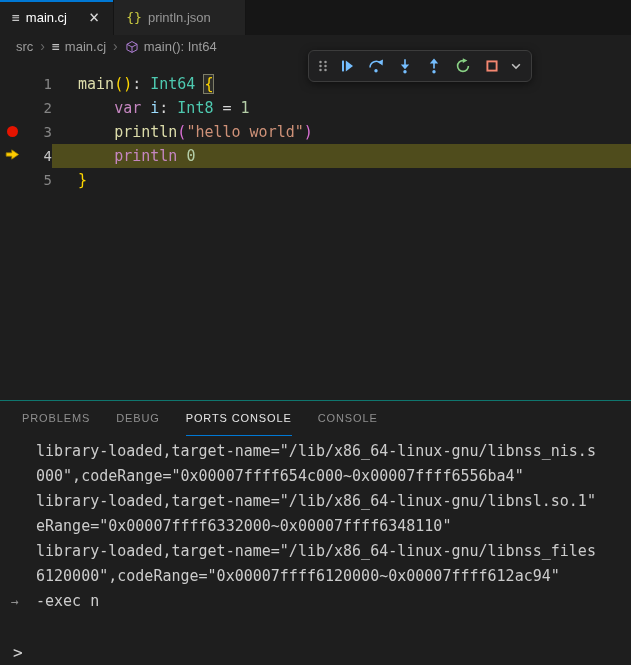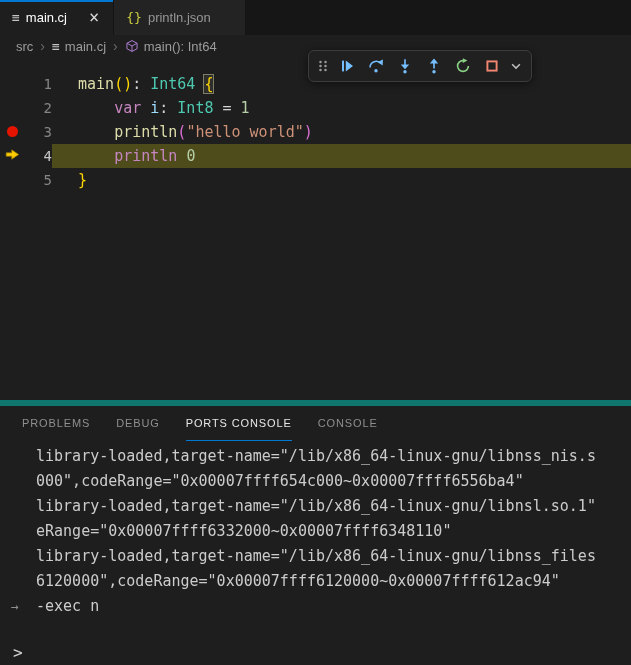--- a/index.html
+++ b/index.html
@@ -15,21 +15,21 @@
   .tab.active::before{content:'';position:absolute;top:0;left:0;right:0;height:1.5px;background:var(--c-accent-blue,#0078d4)}
   .tab-icon{display:flex;align-items:center}
   .txt-icon{font-size:13px;color:#c5c5c5;font-family:"DejaVu Sans Mono",monospace}
   .txt-icon.yellow{color:#cbcb41}
   .txt-icon.close{font-size:17px;color:#d8d8d8;line-height:1}
   .txt-icon.dim{color:#8f8f8f}
   .tab-close{margin-left:14px;display:flex;align-items:center;border-radius:4px;padding:0 2px;cursor:pointer}
 
   
   .breadcrumb{display:flex;align-items:center;height:22px;padding-left:16px;gap:7px;font-size:13px;color:#9d9d9d;background:#1e1e1e}
-  .crumb{display:flex;align-items:flex-start;gap:5px;cursor:pointer}
+  .crumb{display:flex;align-items:flex-end;gap:5px;cursor:pointer}
   .crumb-sep{color:#6a6a6a;font-size:14px}
   .crumb-ic{display:flex;align-items:center}
   [data-name="symbol-method-icon"]{color:var(--c-method-symbol-purple,#b180d7)}
 
   
   .editor{position:relative;height:343px;background:#1e1e1e}
   .code{padding-top:15px}
   .code-line{display:flex;height:24px;line-height:24px;font-family:"DejaVu Sans Mono",monospace;font-size:15px;white-space:pre}
   .glyph{width:24px;flex:none;display:flex;align-items:center;justify-content:center;color:var(--c-current-line-arrow-yellow,#ffcc00)}
   .lnum{width:28px;flex:none;text-align:right;color:#858585;font-size:14px}
@@ -53,21 +53,21 @@
   .dbg-btn.more{width:20px}
   .dbg-ic{display:flex;align-items:center}
   [data-name="debug-continue-button"],[data-name="debug-step-over-button"],
   [data-name="debug-step-into-button"],[data-name="debug-step-out-button"]{color:var(--c-icon-blue,#75beff)}
   [data-name="debug-restart-button"]{color:var(--c-icon-green,#89d185)}
   [data-name="debug-stop-button"]{color:var(--c-icon-red,#f48771)}
   [data-name="debug-toolbar-gripper"]{color:#9a9a9a}
   [data-name="debug-more-actions-button"]{color:#c0c0c0}
 
   
-  .panel{position:absolute;top:400px;left:0;width:631px;height:265px;border-top:6px solid #0f766e;background:#1e1e1e}
+  .panel{position:absolute;top:400px;left:0;width:631px;height:265px;border-top:1px solid #0f766e;background:#1e1e1e}
   .panel-tabs{display:flex;align-items:stretch;height:35px;padding:0 22px;gap:26px}
   .panel-tab{display:flex;align-items:center;font-size:11px;letter-spacing:.08em;color:#8f8f8f;cursor:pointer;border-bottom:1px solid transparent}
   .panel-tab.active{color:#e7e7e7;border-bottom-color:var(--c-accent-blue,#0078d4)}
   .console{position:relative;padding:3px 8px 0 36px;font-family:"DejaVu Sans Mono",monospace;font-size:15px;line-height:25px;color:#cccccc;cursor:text}
   .console-line{white-space:pre;position:relative}
   .console-line.success{color:var(--c-success-blue,#3b8eea)}
   .console-gutter{position:absolute;left:-25px;top:0;color:#8f8f8f}
   .console-input{position:absolute;left:13px;bottom:3px;font-family:"DejaVu Sans Mono",monospace;font-size:16px;color:#d0d0d0;cursor:text}
 </style>
 </head>

